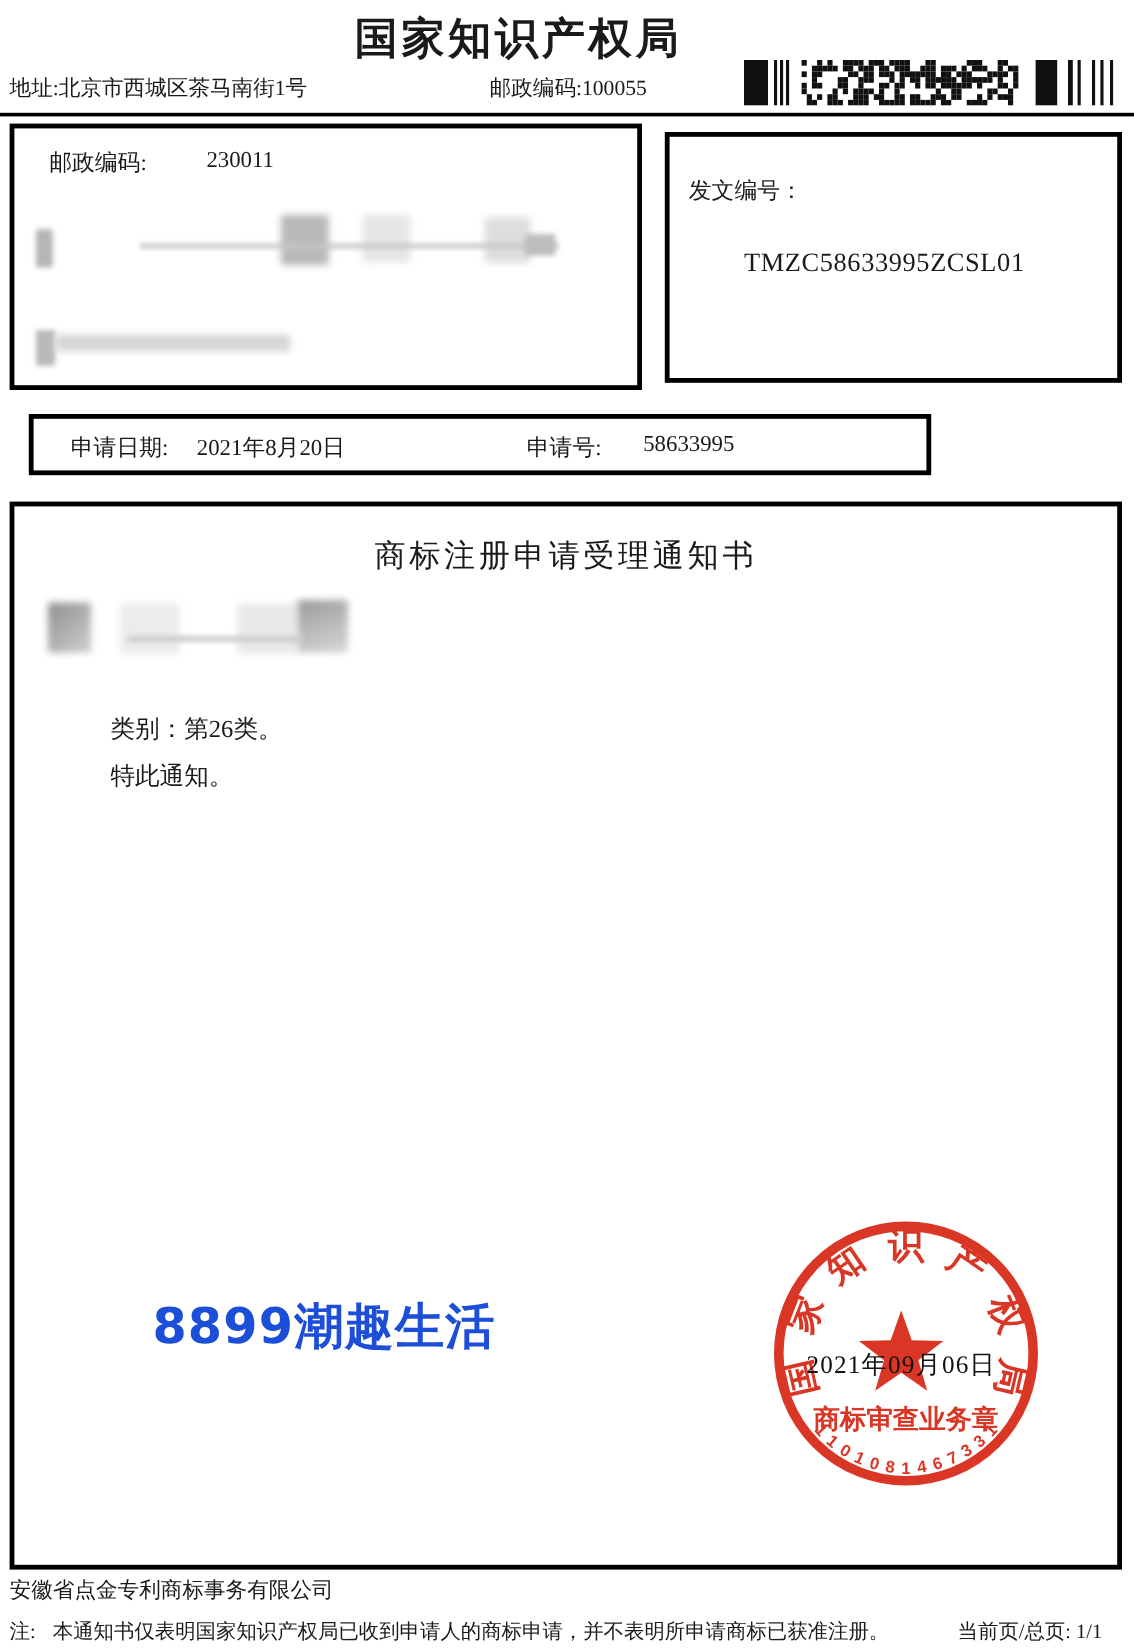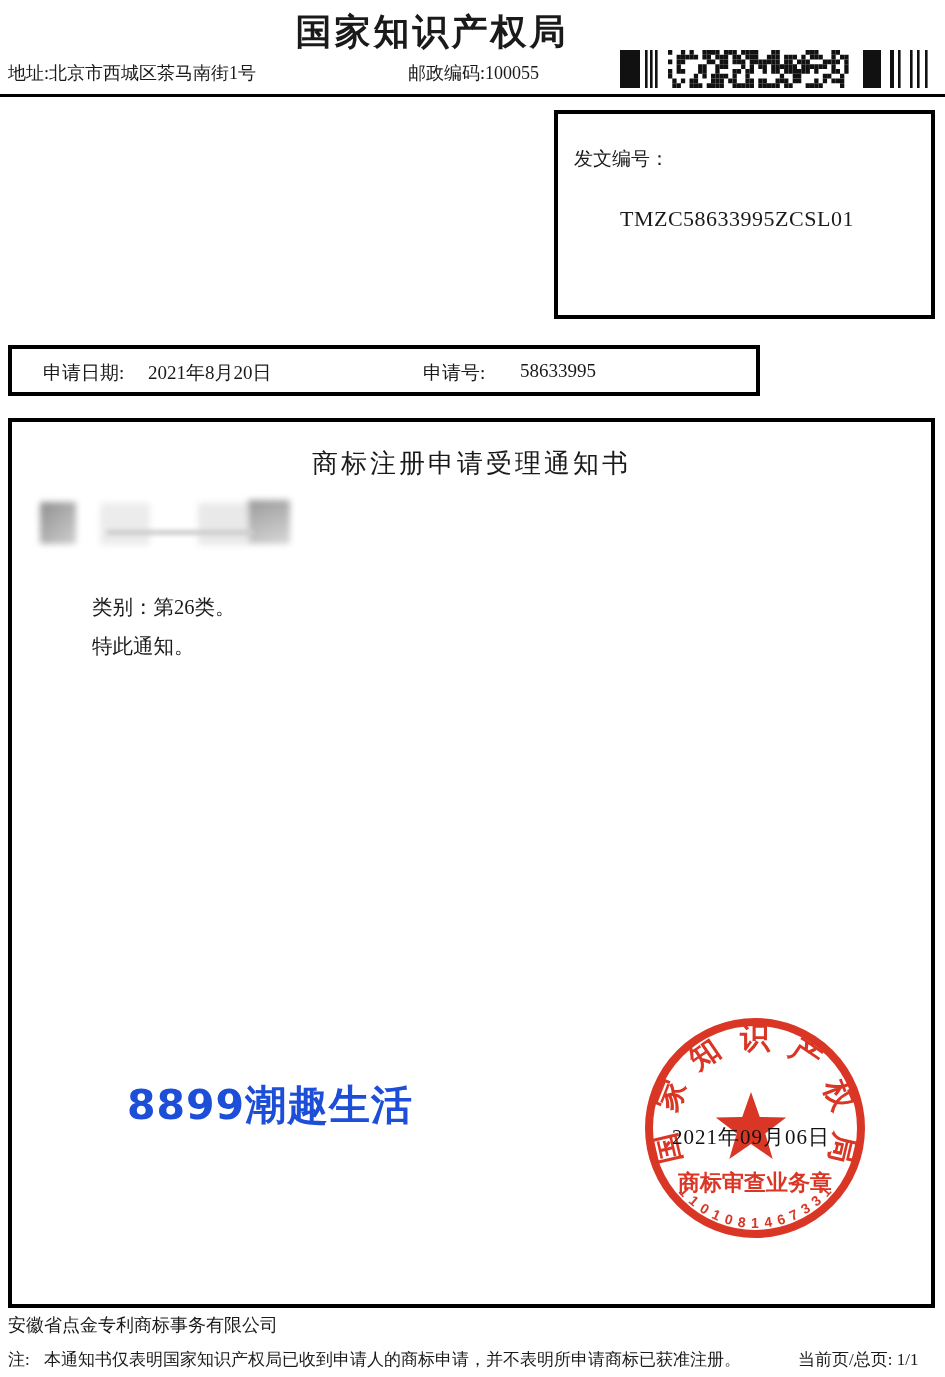--- a/index.html
+++ b/index.html
@@ -239,27 +239,40 @@
       <rect x="224.29999999999998" y="19" width="4.3" height="4.75" fill="#111"></rect>
       <rect x="243" y="0" width="18" height="38" fill="#111"></rect>
       <rect x="270" y="0" width="4" height="38" fill="#111"></rect>
       <rect x="278" y="0" width="2.6" height="38" fill="#111"></rect>
       <rect x="290" y="0" width="2.6" height="38" fill="#111"></rect>
       <rect x="297" y="0" width="2.6" height="38" fill="#111"></rect>
       <rect x="305" y="0" width="2.6" height="38" fill="#111"></rect>
     </svg>
   <div class="rule"></div>
 
+  <div class="box" style="left:8px;top:103px;width:527px;height:222px;">
+    <span class="abs lbl" style="left:29px;top:16px;">邮政编码:</span>
+    <span class="abs lbl" style="left:160px;top:16px;">230011</span>
+
+    <div class="blur-soft" style="left:18px;top:84px;width:14px;height:32px;background:#b5b5b5;"></div>
+    <div class="blur" style="left:222px;top:72px;width:40px;height:42px;background:#b9b9b9;"></div>
+    <div class="blur" style="left:290px;top:72px;width:40px;height:40px;background:#e6e6e6;"></div>
+    <div class="blur" style="left:392px;top:74px;width:38px;height:38px;background:#dedede;"></div>
+    <div class="blur-soft" style="left:104px;top:96px;width:350px;height:4px;background:#c6c6c6;"></div>
+    <div class="blur-soft" style="left:425px;top:88px;width:26px;height:18px;background:#bdbdbd;"></div>
+    <div class="blur-soft" style="left:18px;top:168px;width:16px;height:30px;background:#b9b9b9;"></div>
+    <div class="blur" style="left:34px;top:172px;width:196px;height:14px;background:#d6d6d6;"></div>
+  </div>
 
   <div class="box" style="left:554px;top:110px;width:381px;height:209px;">
     <span class="abs lbl" style="left:16px;top:32px;">发文编号：</span>
     <span class="abs mono-num" style="left:62px;top:92px;">TMZC58633995ZCSL01</span>
   </div>
 
-  <div class="box" style="left:8px;top:345px;width:752px;height:51px;padding-left:33px;">
+  <div class="box" style="left:24px;top:345px;width:752px;height:51px;padding-left:33px;">
     <span class="abs lbl" style="left:31px;top:11px;">申请日期:</span>
     <span class="abs lbl" style="left:136px;top:11px;">2021年8月20日</span>
     <span class="abs lbl" style="left:411px;top:11px;">申请号:</span>
     <span class="abs lbl" style="left:508px;top:11px;">58633995</span>
   </div>
 
   <div class="box" style="left:8px;top:418px;width:927px;height:890px;"></div>
 
   <div class="abs notice-title">商标注册申请受理通知书</div>
 

